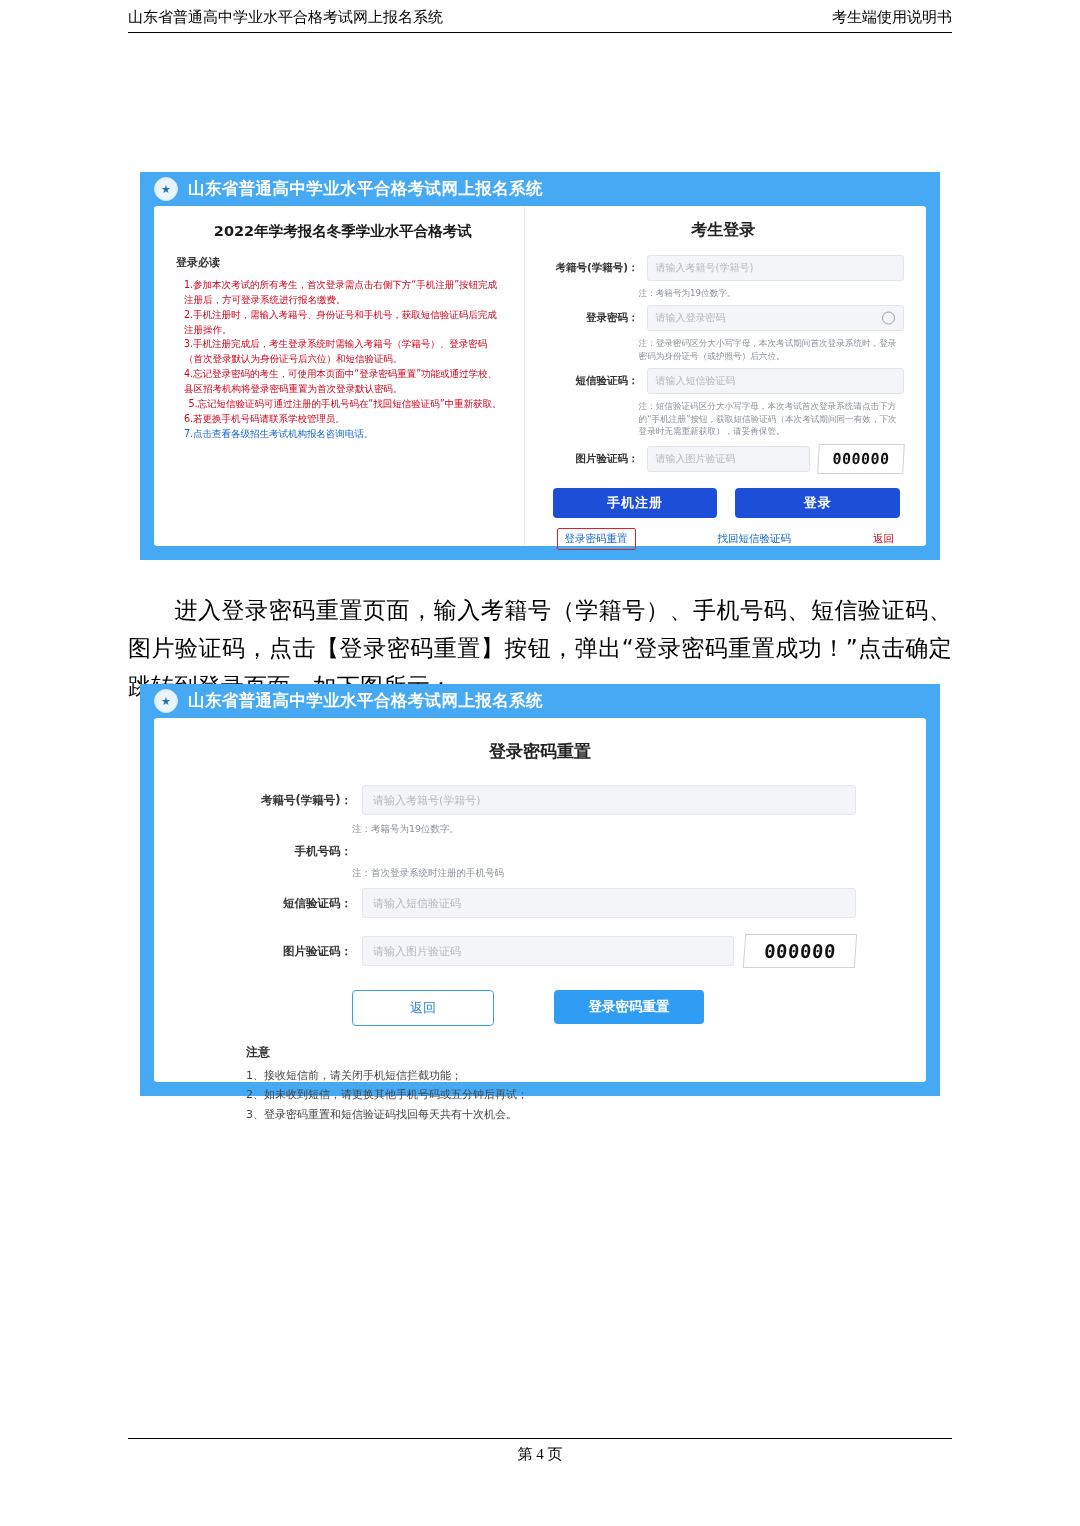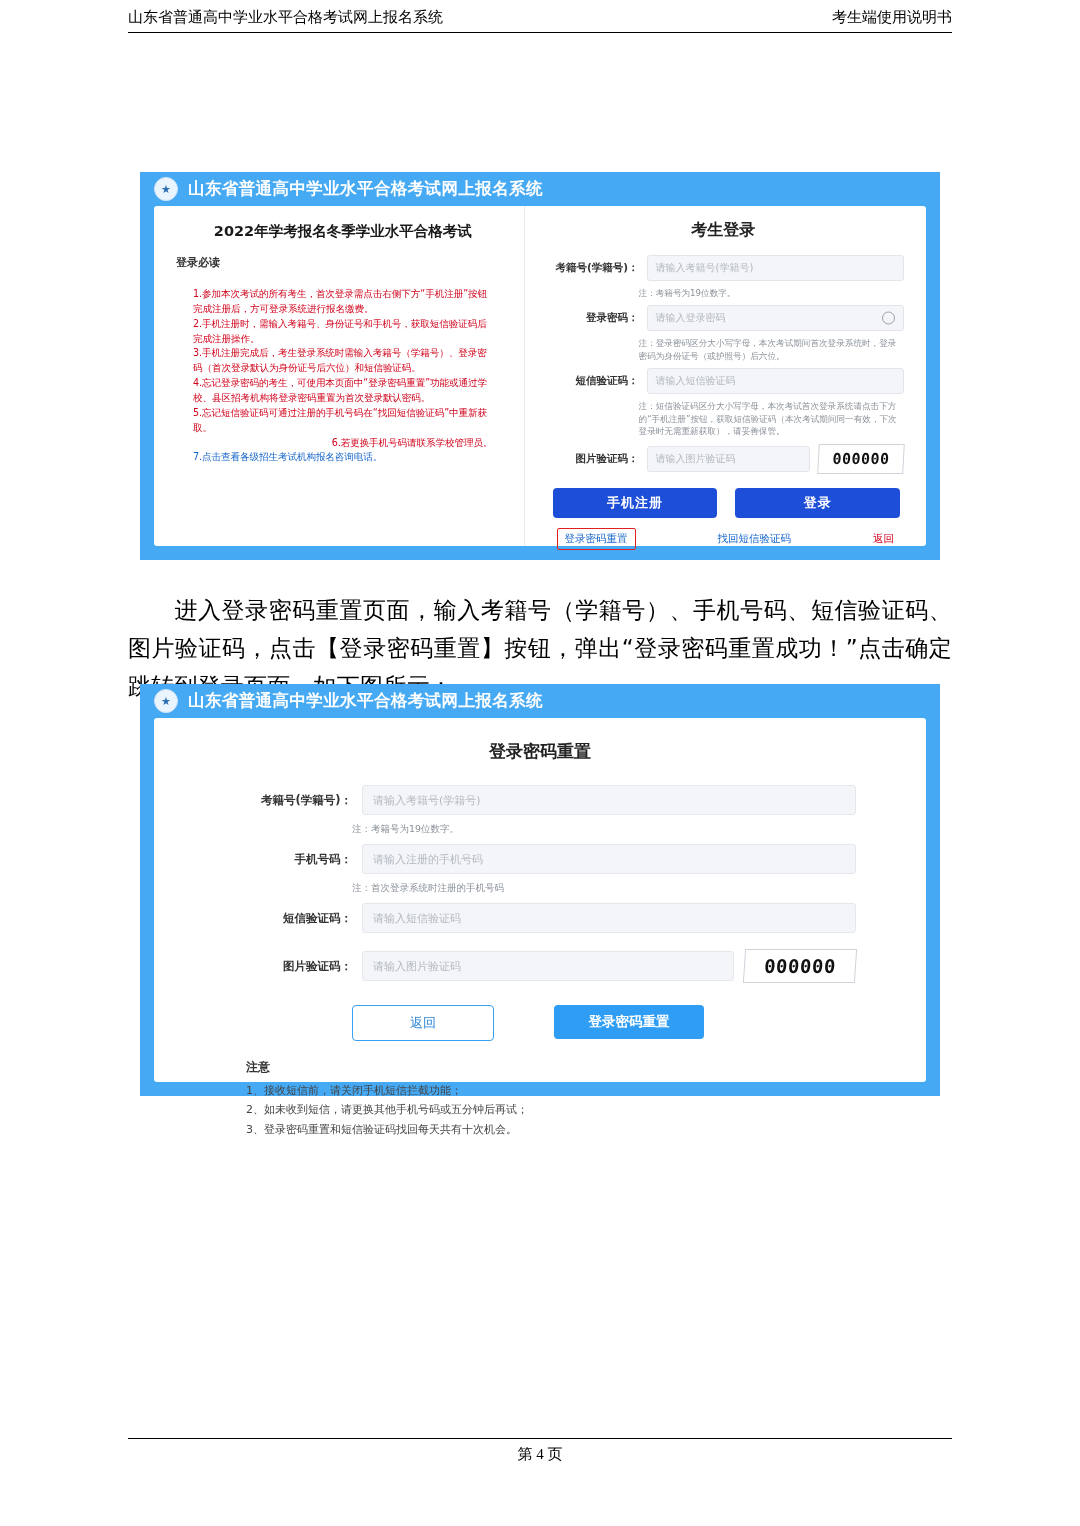--- a/index.html
+++ b/index.html
@@ -118,21 +118,21 @@
     font-family: "DejaVu Sans", sans-serif;
     margin-bottom: 14px;
   }
   .notice-sub {
     font-size: 11px;
     font-weight: bold;
     color: #333;
     font-family: "DejaVu Sans", sans-serif;
     margin-bottom: 6px;
   }
-  .notice-list { margin: 17px; padding: 0; list-style: none; }
+  .notice-list { margin: 8px; padding: 0; list-style: none; }
   .notice-list li {
     font-size: 9.6px;
     line-height: 1.55;
     font-family: "DejaVu Sans", sans-serif;
     color: #d0021b;
     letter-spacing: -0.1px;
   }
   .notice-list li.blue { color: #1464c8; }
 
   
@@ -381,22 +381,22 @@
     <div class="fig-body">
 
       <div class="left-pane">
         <div class="notice-title">2022年学考报名冬季学业水平合格考试</div>
         <div class="notice-sub">登录必读</div>
         <ul class="notice-list">
           <li style="color: rgb(208, 2, 27);">1.参加本次考试的所有考生，首次登录需点击右侧下方“手机注册”按钮完成注册后，方可登录系统进行报名缴费。</li>
           <li style="color: rgb(208, 2, 27);">2.手机注册时，需输入考籍号、身份证号和手机号，获取短信验证码后完成注册操作。</li>
           <li style="color: rgb(208, 2, 27);">3.手机注册完成后，考生登录系统时需输入考籍号（学籍号）、登录密码（首次登录默认为身份证号后六位）和短信验证码。</li>
           <li style="color: rgb(208, 2, 27);">4.忘记登录密码的考生，可使用本页面中“登录密码重置”功能或通过学校、县区招考机构将登录密码重置为首次登录默认密码。</li>
-          <li style="color: rgb(208, 2, 27);">5.忘记短信验证码可通过注册的手机号码在“找回短信验证码”中重新获取。</li>
-          <li style="color: rgb(208, 2, 27); text-align: right;">6.若更换手机号码请联系学校管理员。</li>
+          <li style="color: rgb(208, 2, 27); text-align: right;">5.忘记短信验证码可通过注册的手机号码在“找回短信验证码”中重新获取。</li>
+          <li style="color: rgb(208, 2, 27);">6.若更换手机号码请联系学校管理员。</li>
           <li class="blue" style="color: rgb(20, 100, 200);">7.点击查看各级招生考试机构报名咨询电话。</li>
         </ul>
       </div>
 
       <div class="right-pane">
         <div class="pane-title">考生登录</div>
 
         <div class="form-row">
           <div class="form-label">考籍号(学籍号)：</div>
           <div class="form-input">请输入考籍号(学籍号)</div>
@@ -448,21 +448,20 @@
       <div class="reset-title">登录密码重置</div>
 
       <div class="reset-row">
         <div class="reset-label">考籍号(学籍号)：</div>
         <div class="reset-input">请输入考籍号(学籍号)</div>
       </div>
       <div class="reset-hint">注：考籍号为19位数字。</div>
 
       <div class="reset-row">
         <div class="reset-label">手机号码：</div>
-        <div class="reset-input">请输入注册的手机号码</div>
       </div>
       <div class="reset-hint">注：首次登录系统时注册的手机号码</div>
 
       <div class="reset-row">
         <div class="reset-label">短信验证码：</div>
         <div class="reset-input">请输入短信验证码</div>
       </div>
       <div class="reset-hint"></div>
 
       <div class="reset-captcha-row">

